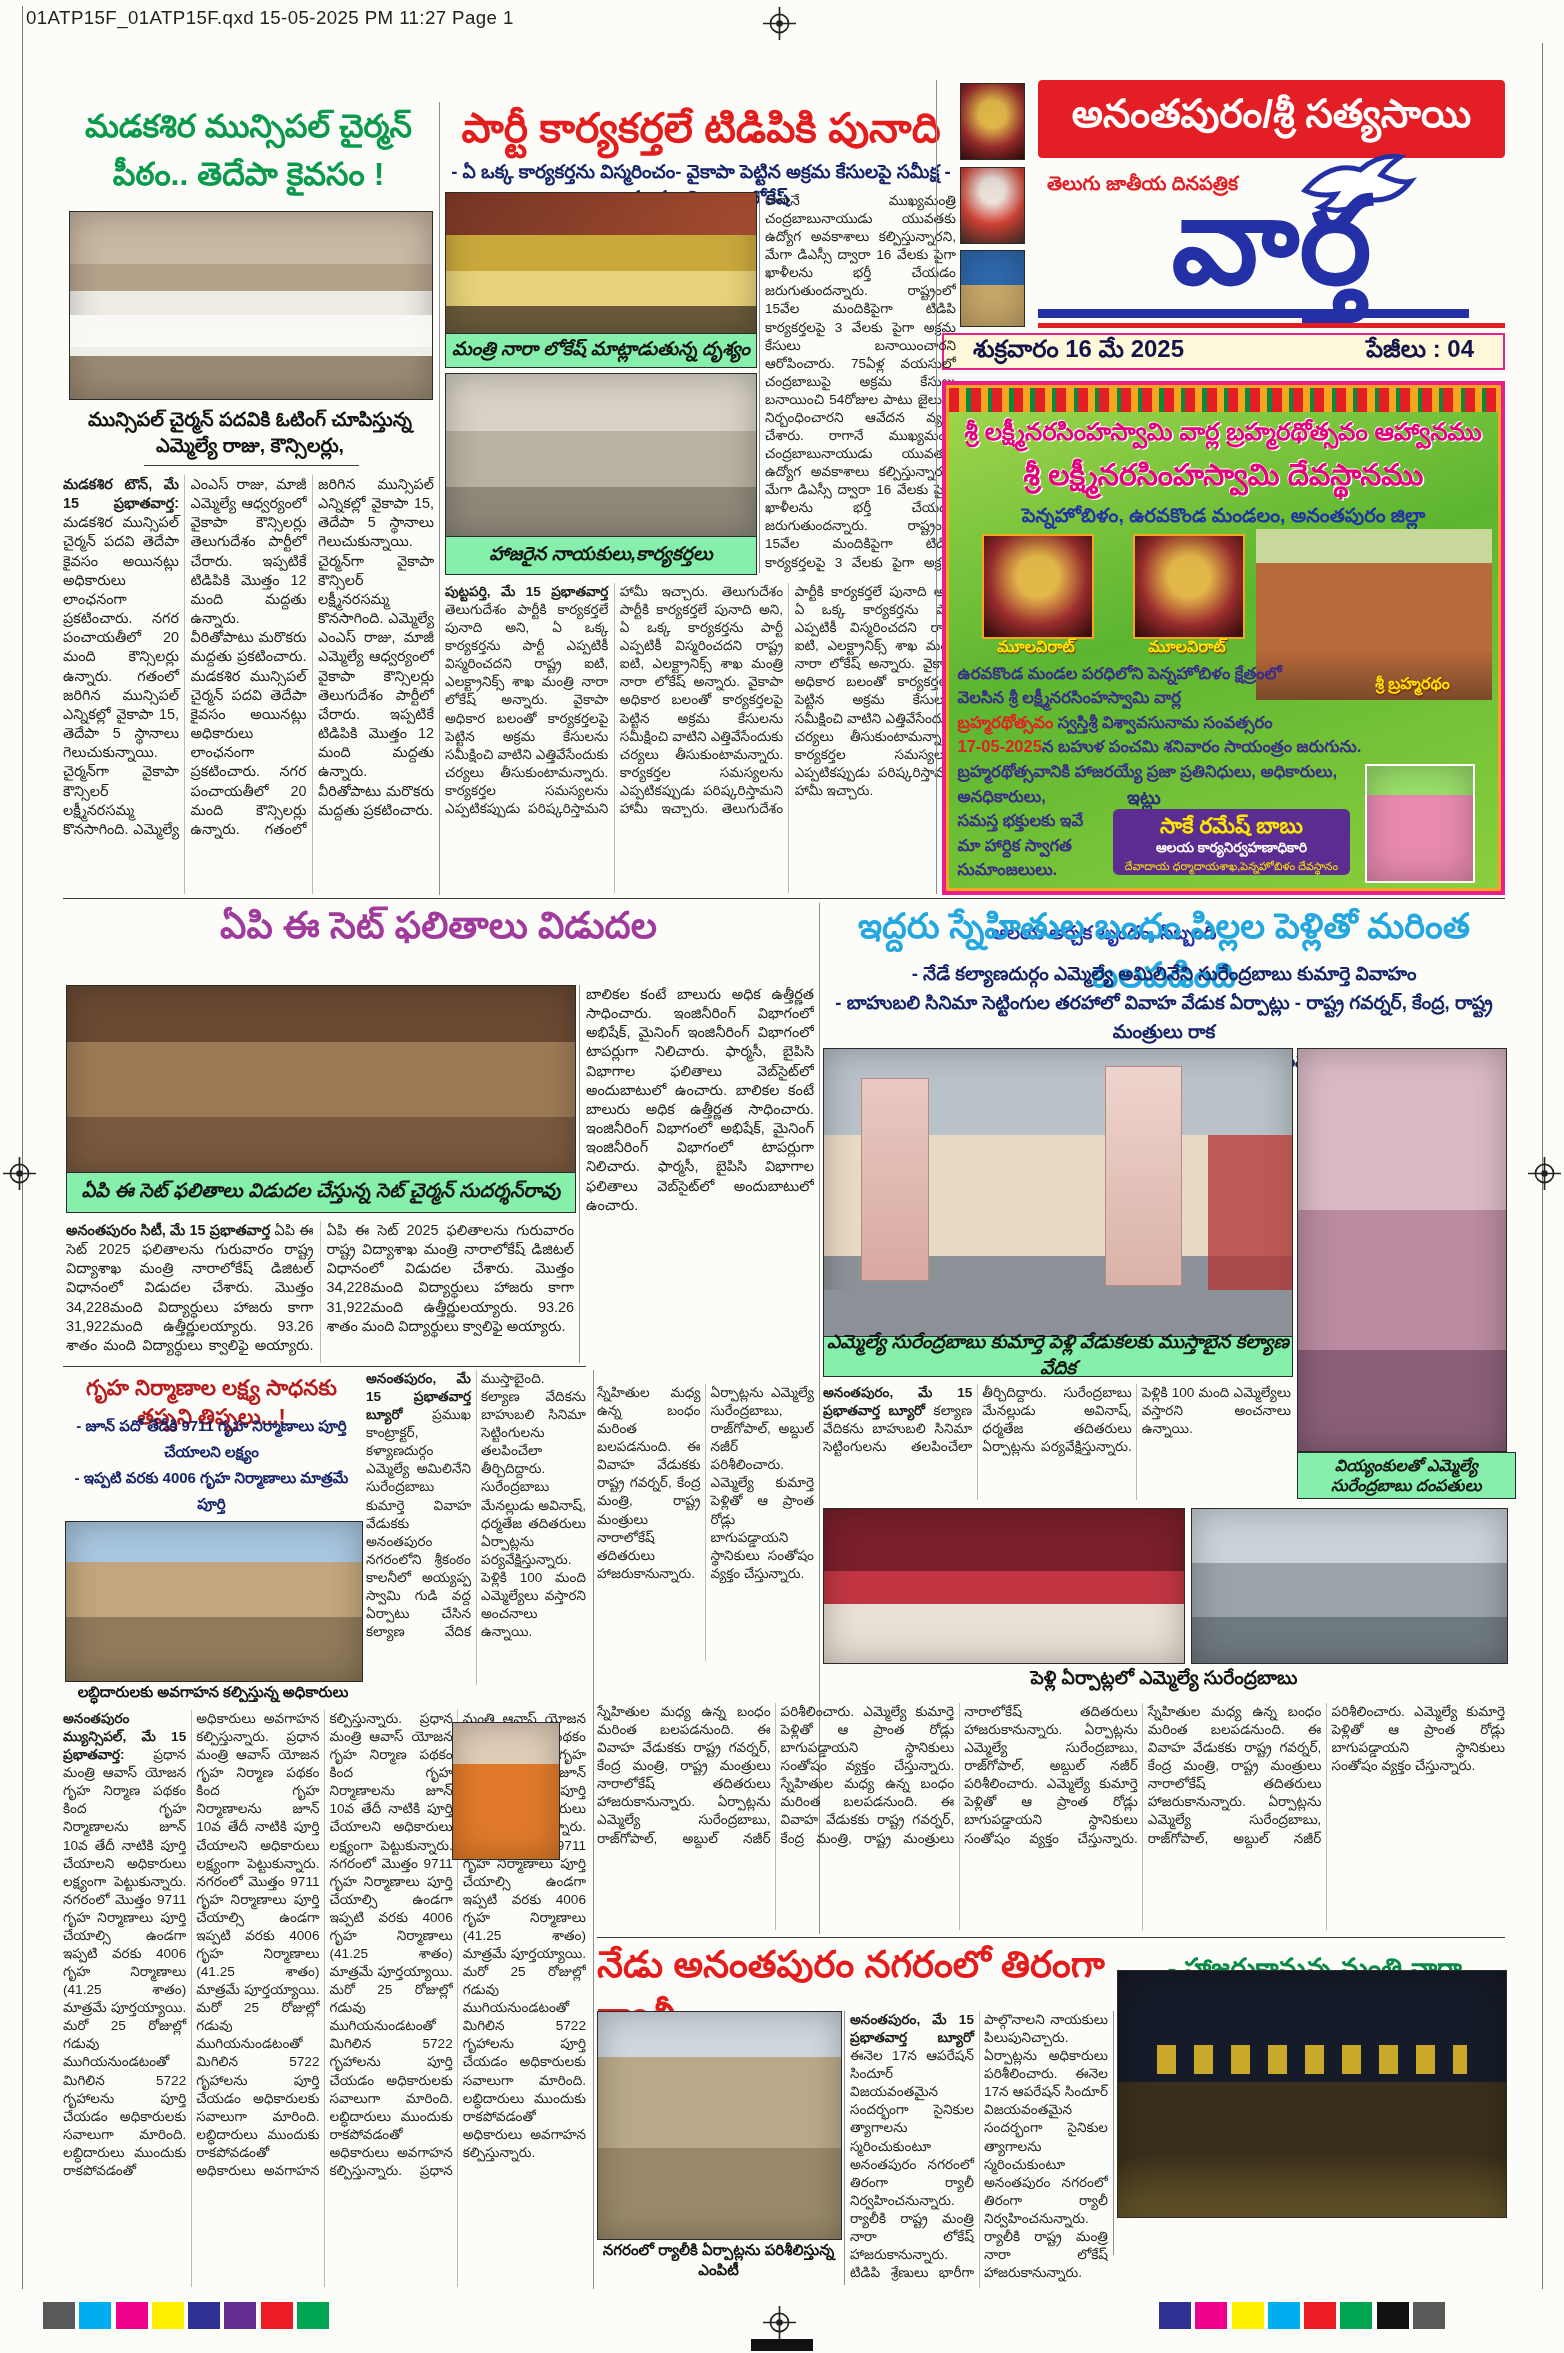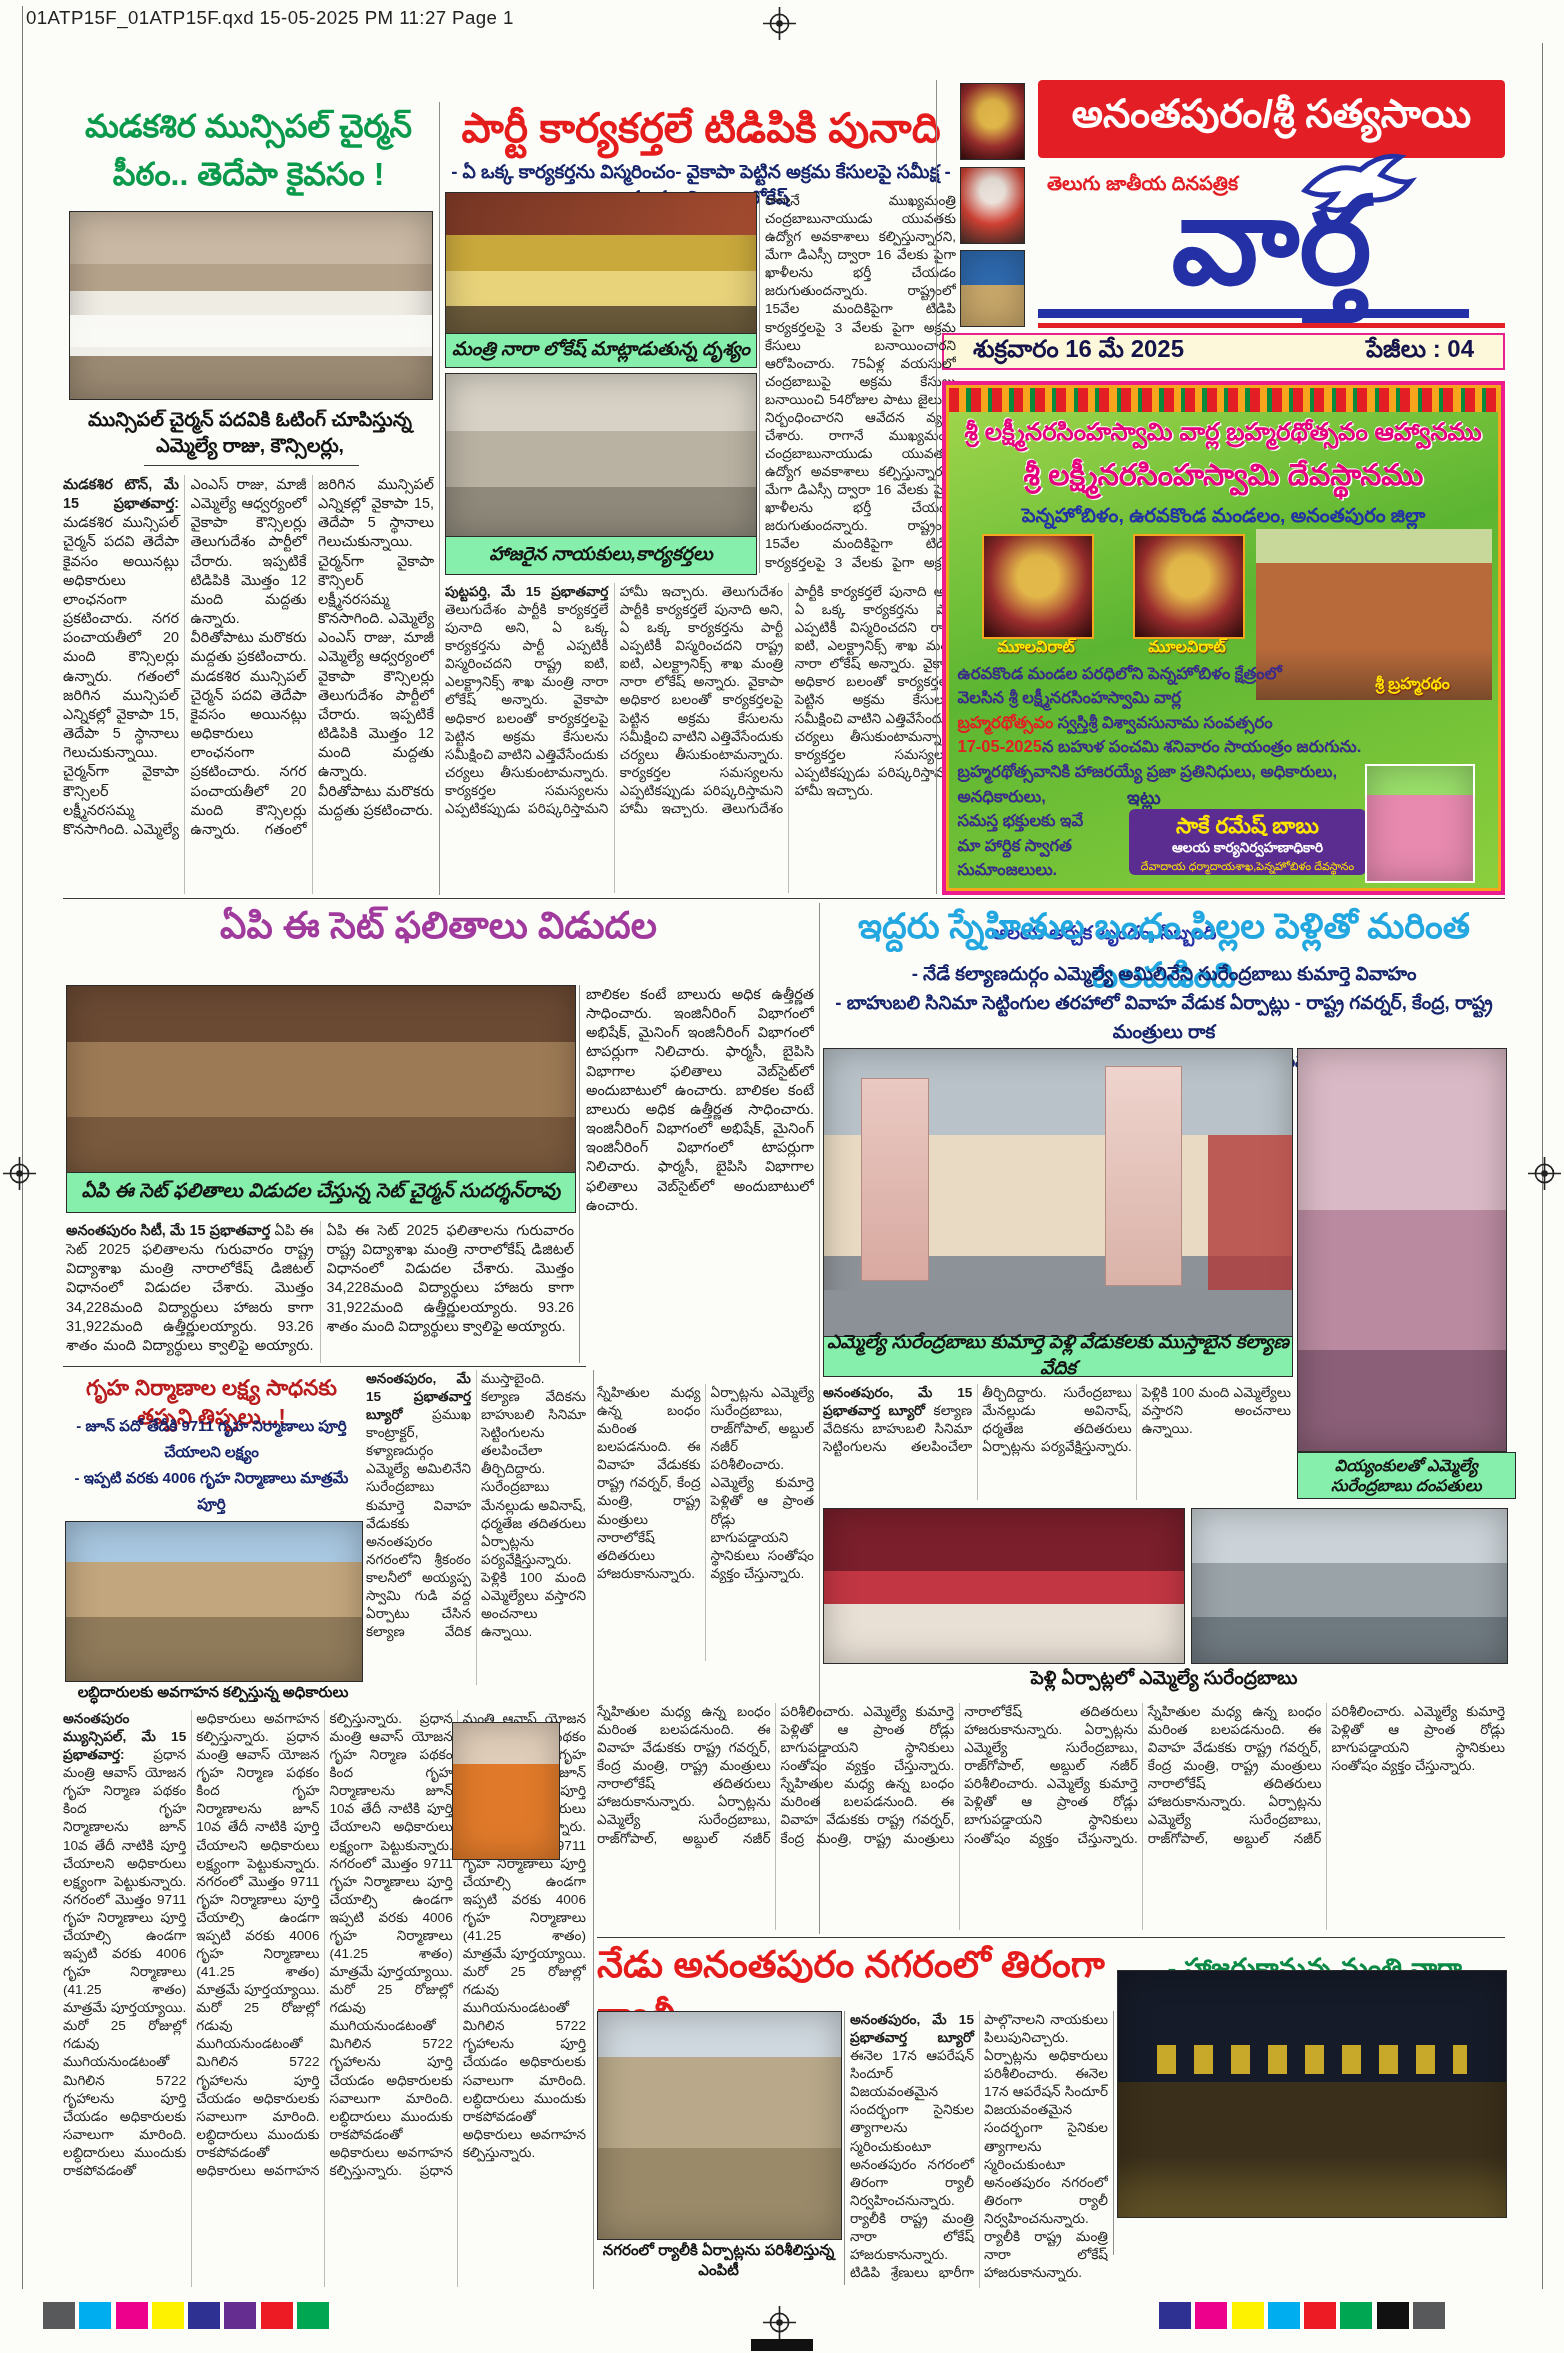--- a/index.html
+++ b/index.html
@@ -163,21 +163,21 @@
       <div><span class="red">17-05-2025</span><span>న బహుళ పంచమి శనివారం సాయంత్రం జరుగును.</span></div>
       <div>బ్రహ్మరథోత్సవానికి హాజరయ్యే ప్రజా ప్రతినిధులు, అధికారులు,</div>
     </div>
     <div class="lines" style="left:11.5px;top:399px;width:151px;">
       <div>అనధికారులు,</div>
       <div>సమస్త భక్తులకు ఇవే</div>
       <div>మా హార్దిక స్వాగత</div>
       <div>సుమాంజలులు.</div>
     </div>
     <div class="signoff" style="left:181px;top:402px;">ఇట్లు</div>
-    <div class="pbox" style="left:167px;top:424px;width:237px;height:66px;margin-left:16px;">
+    <div class="pbox" style="left:167px;top:424px;width:237px;height:66px;">
       <div class="nm">సాకే రమేష్ బాబు</div>
       <div class="rl">ఆలయ కార్యనిర్వహణాధికారి</div>
       <div class="dp">దేవాదాయ ధర్మాదాయశాఖ,పెన్నహోబిళం దేవస్థానం</div>
     </div>
     <div class="photo ph-eo" style="left:419px;top:379px;width:106px;height:115px;border:2.2px solid #fff;"></div>
     <div class="footer" style="left:7.2px;top:491px;width:302px;">ఆలయ అర్చక బృందం, సిబ్బంది</div>
   </div>
 
   <div class="hr" style="left:63px;top:898px;width:1442px;border-top-width:0.7px;"></div>
 

